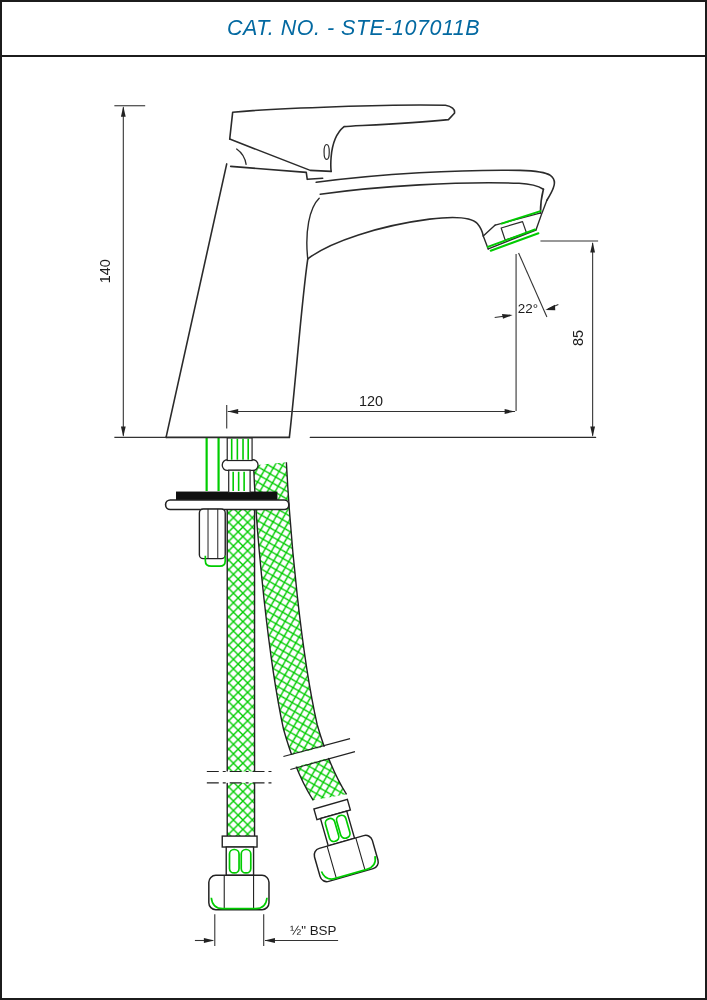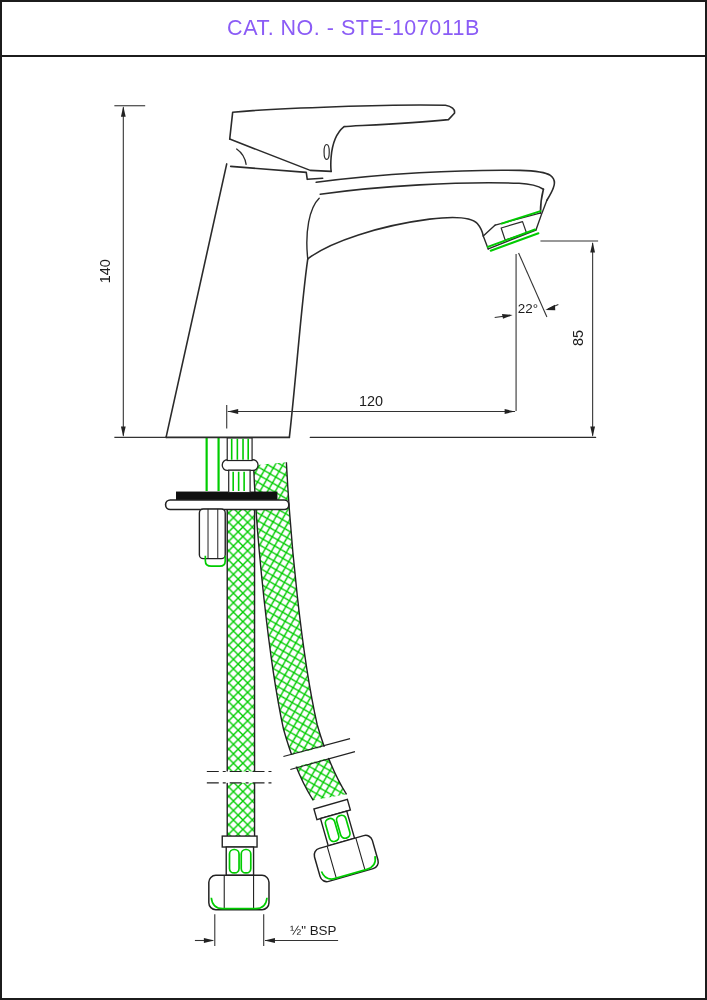--- a/index.html
+++ b/index.html
@@ -8,21 +8,21 @@
     border:2px solid #1c1c1c;background:#fff;overflow:hidden;
     font-family:"Liberation Sans", sans-serif;
   }
   .title-block{
     position:absolute;top:0;left:0;right:0;height:53px;
     border-bottom:2px solid #1c1c1c;
     display:flex;align-items:center;justify-content:center;
     z-index:5;background:#fff;
   }
   .title-block span{
-    font-size:21.5px;color:#8b5cf6;letter-spacing:.5px;
+    font-size:21.5px;color:#0369a1;letter-spacing:.5px;font-style:italic;
   }
   svg.drawing{position:absolute;left:0;top:0;width:703px;height:996px;}
   svg text{font-family:"Liberation Sans", sans-serif;fill:#1c1c1c;}
 </style>
 </head>
 <body>
 
 <div class="page">
 
   <div class="title-block">

